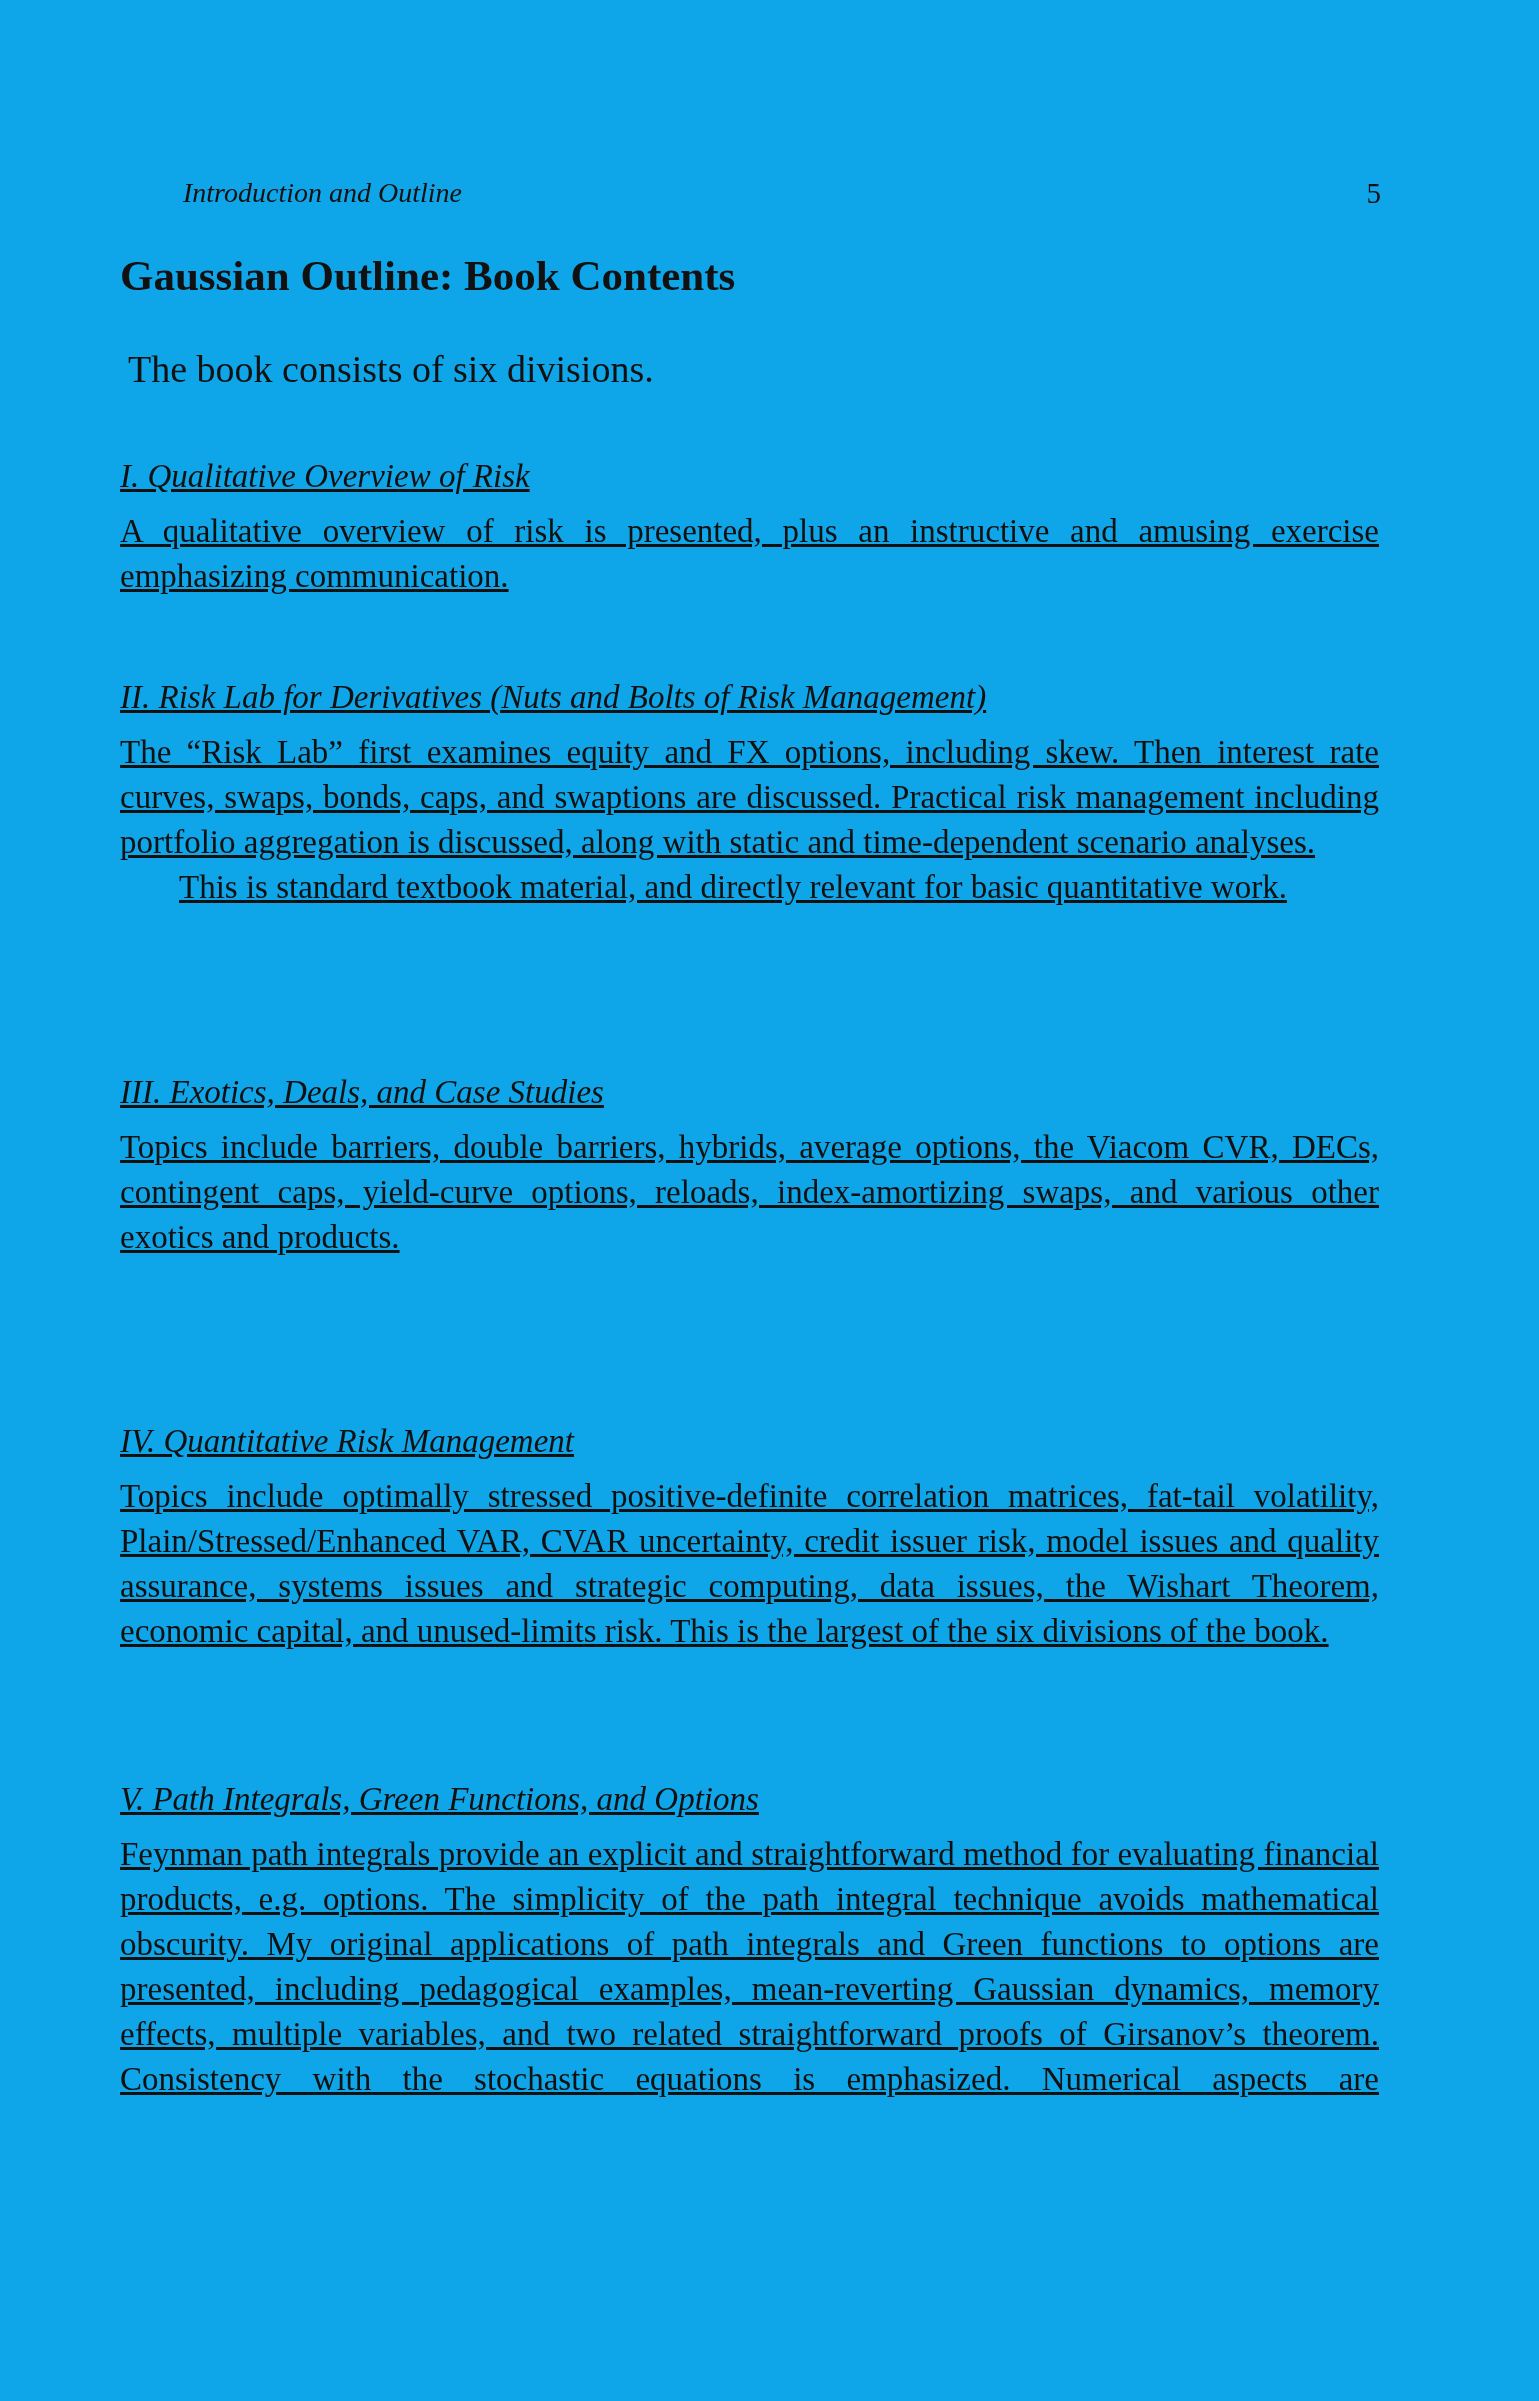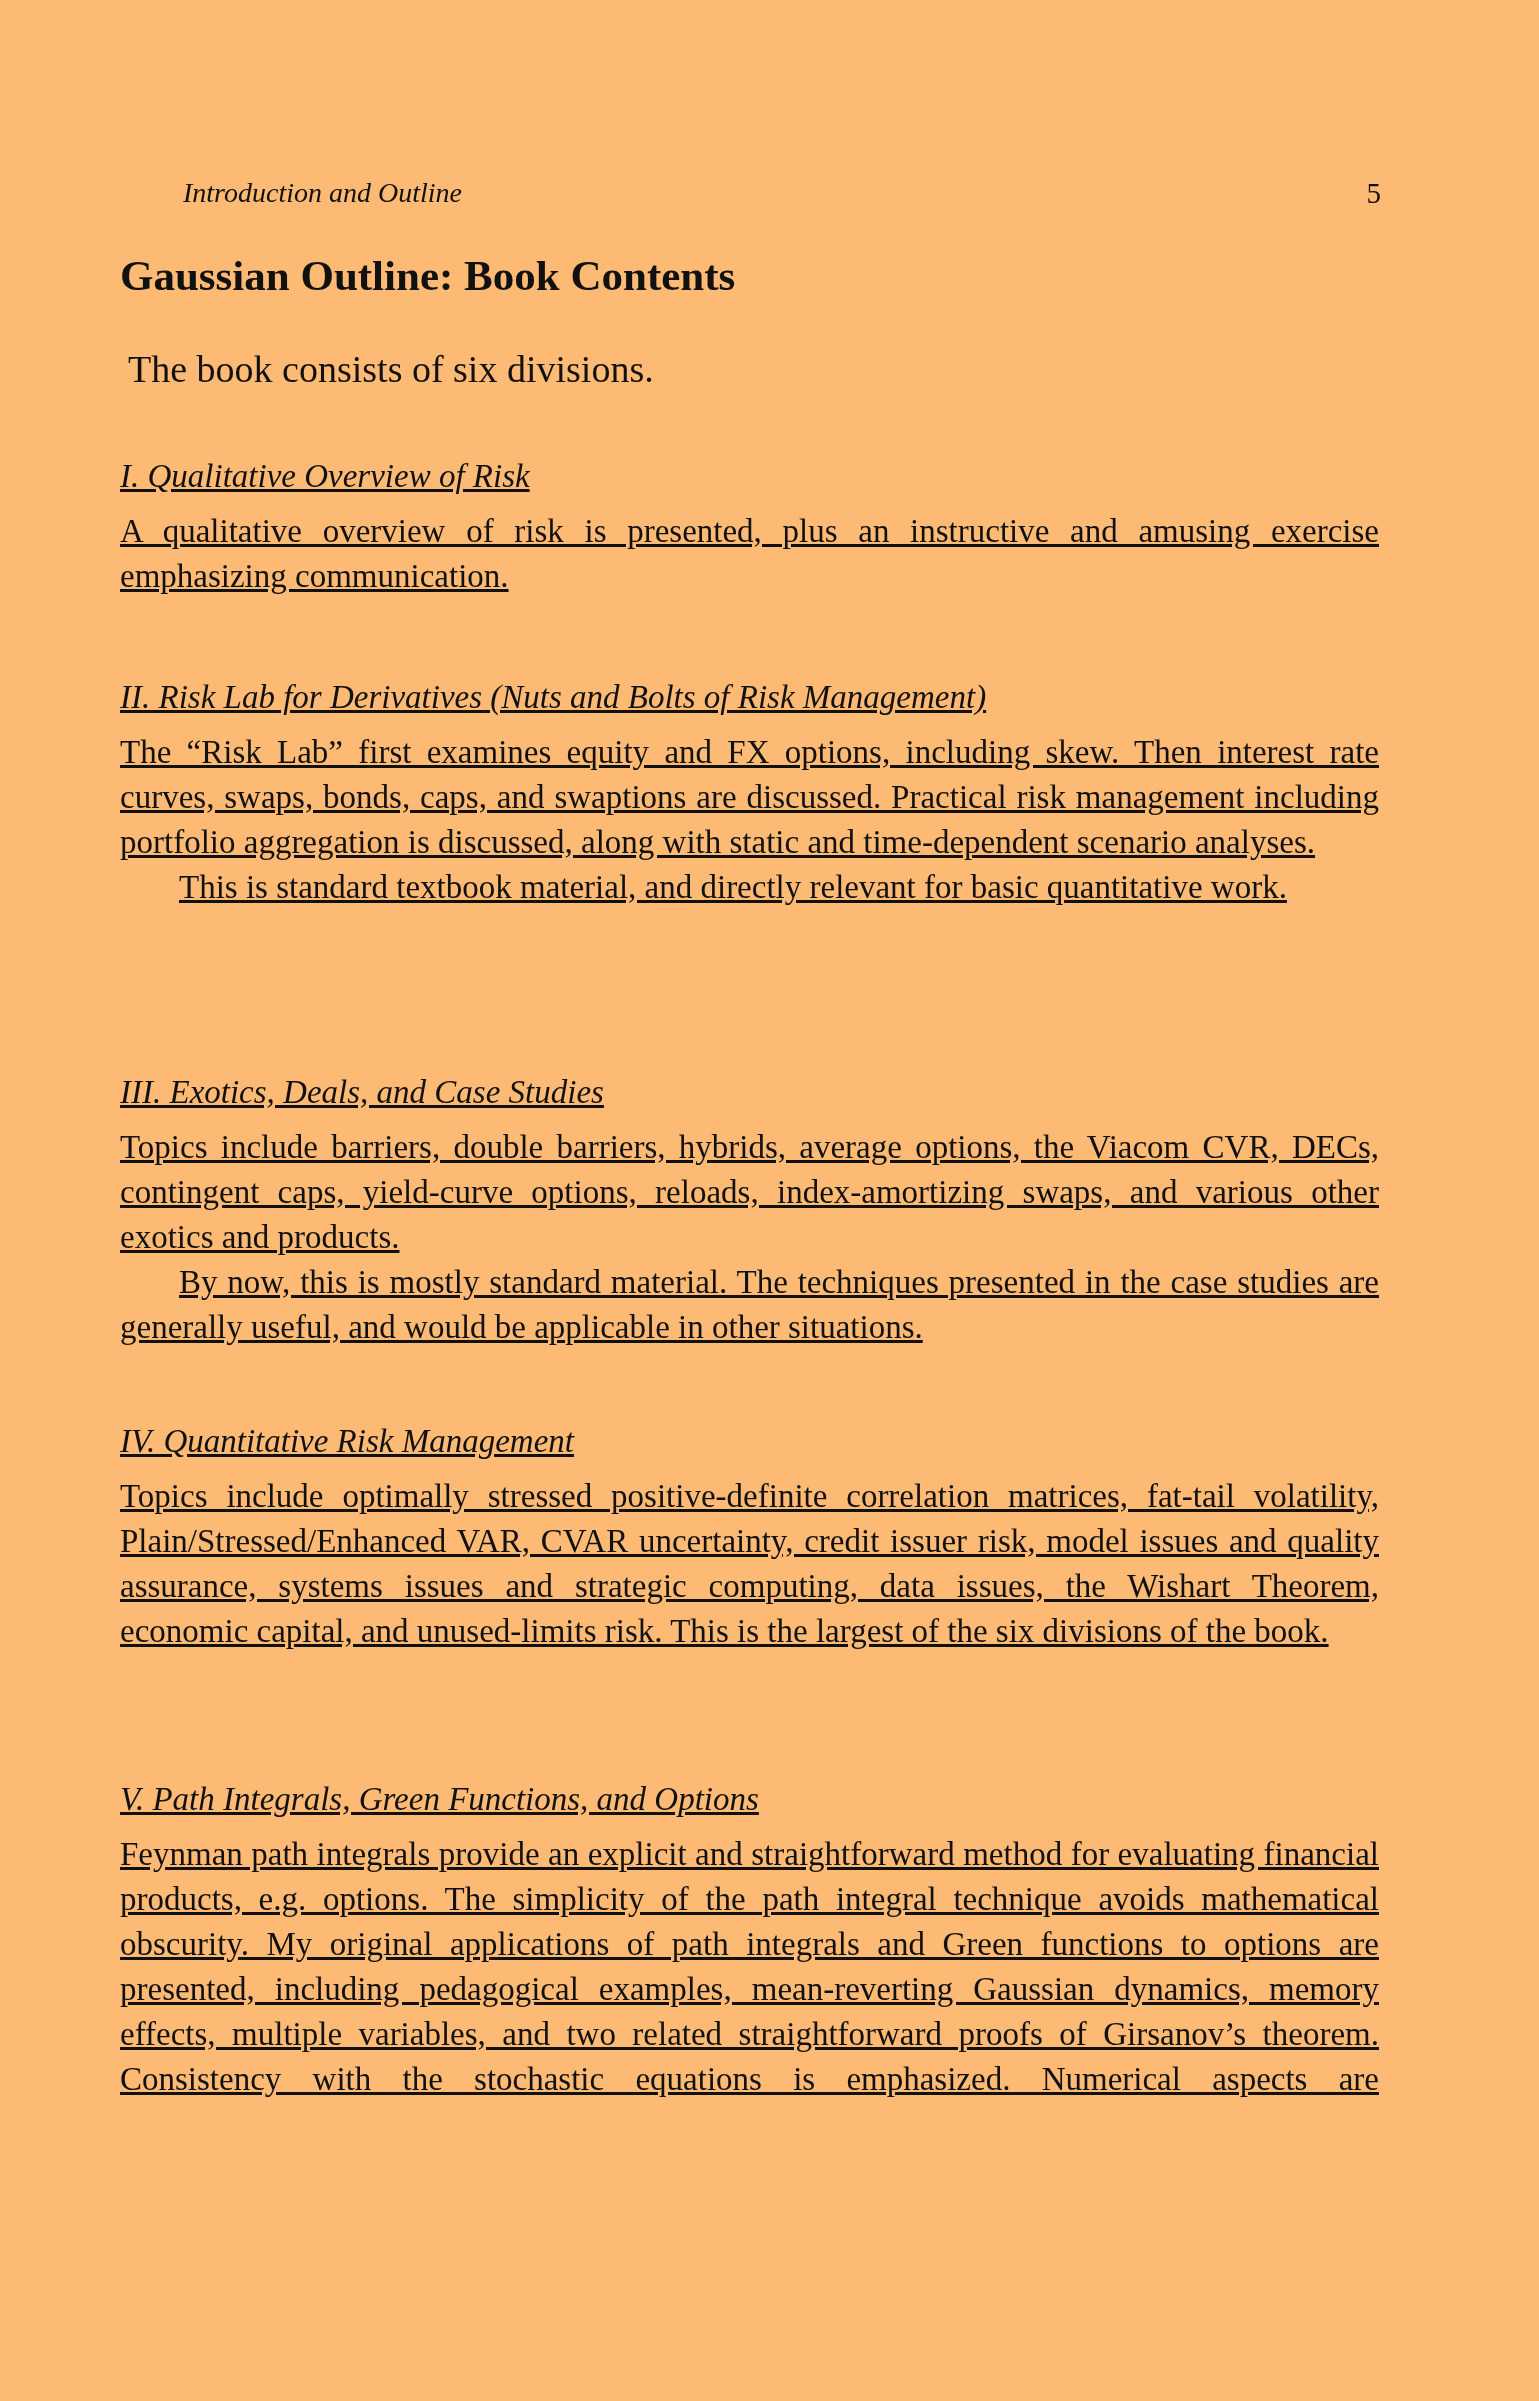--- a/index.html
+++ b/index.html
@@ -1,18 +1,18 @@
 <!DOCTYPE html>
 <html style="font-size:14.3px"><head>
 <meta charset="utf-8">
 <style>
   html, body { margin: 0; padding: 0; background: #ffffff; }
   body { width: 1540px; height: 2401px; position: relative; overflow: hidden;
          font-family: "Liberation Serif", "DejaVu Serif", serif; color: #111111; }
-  .page { position: absolute; left: 0; top: 0; width: 1540px; height: 2401px; background: #fdba74; }
+  .page { position: absolute; left: 0; top: 0; width: 1540px; height: 2401px; background: #0ea5e9; }
   .running-head { position: absolute; left: 183px; top: 175px; font-size: 28px; font-style: italic; line-height: 36px; }
   .page-num { position: absolute; right: 159px; top: 175px; font-size: 29px; line-height: 36px; }
   .title { position: absolute; left: 120px; top: 251px; font-size: 43px; font-weight: bold; line-height: 50px; margin: 0; }
   .intro { position: absolute; left: 120px; top: 339px; font-size: 38px; line-height: 45px; margin: 8px; }
   .section { position: absolute; left: 120px; width: 1259px; text-decoration: underline; }
   .section h2 { margin: 0; font-size: 33px; font-style: italic; font-weight: normal; line-height: 45px; height: 55px; }
   .section p { margin: 0; font-size: 33px; line-height: 45px; text-align: justify; text-align-last: left; }
   .section p.indent { text-indent: 59px; }
   #sec-1 { top: 454px; }
   #sec-2 { top: 675px; }
@@ -37,21 +37,20 @@
 
   <div class="section" id="sec-2">
     <h2>II. Risk Lab for Derivatives (Nuts and Bolts of Risk Management)</h2>
     <p>The “Risk Lab” first examines equity and FX options, including skew. Then interest rate curves, swaps, bonds, caps, and swaptions are discussed. Practical risk management including portfolio aggregation is discussed, along with static and time-dependent scenario analyses.</p>
     <p class="indent">This is standard textbook material, and directly relevant for basic quantitative work.</p>
   </div>
 
   <div class="section" id="sec-3">
     <h2>III. Exotics, Deals, and Case Studies</h2>
     <p>Topics include barriers, double barriers, hybrids, average options, the Viacom CVR, DECs, contingent caps, yield-curve options, reloads, index-amortizing swaps, and various other exotics and products.</p>
-    <p class="indent">By now, this is mostly standard material. The techniques presented in the case studies are generally useful, and would be applicable in other situations.</p>
   </div>
 
   <div class="section" id="sec-4">
     <h2>IV. Quantitative Risk Management</h2>
     <p>Topics include optimally stressed positive-definite correlation matrices, fat-tail volatility, Plain/Stressed/Enhanced VAR, CVAR uncertainty, credit issuer risk, model issues and quality assurance, systems issues and strategic computing, data issues, the Wishart Theorem, economic capital, and unused-limits risk. This is the largest of the six divisions of the book.</p>
   </div>
 
   <div class="section" id="sec-5">
     <h2>V. Path Integrals, Green Functions, and Options</h2>
     <p style="text-align-last: justify;">Feynman path integrals provide an explicit and straightforward method for evaluating financial products, e.g. options. The simplicity of the path integral technique avoids mathematical obscurity. My original applications of path integrals and Green functions to options are presented, including pedagogical examples, mean-reverting Gaussian dynamics, memory effects, multiple variables, and two related straightforward proofs of Girsanov’s theorem. Consistency with the stochastic equations is emphasized. Numerical aspects are</p>

